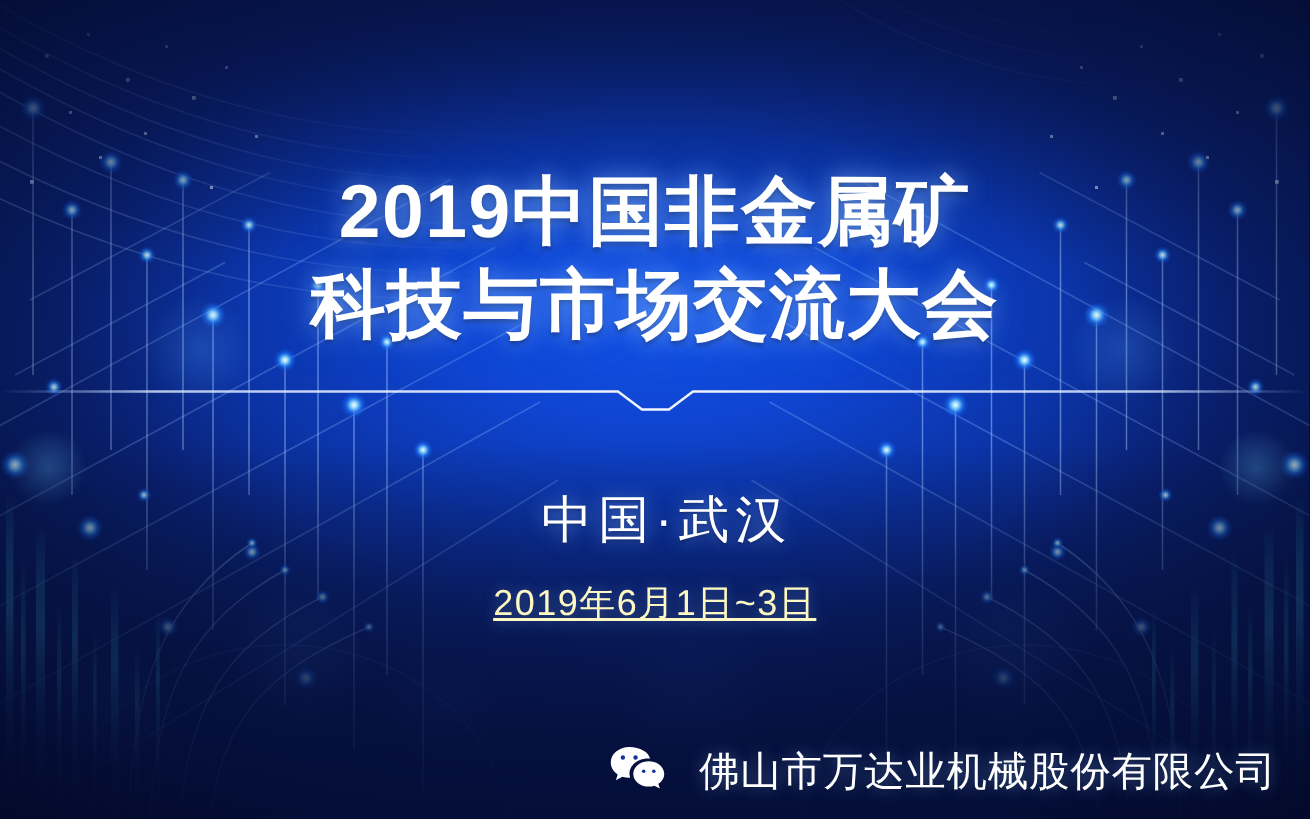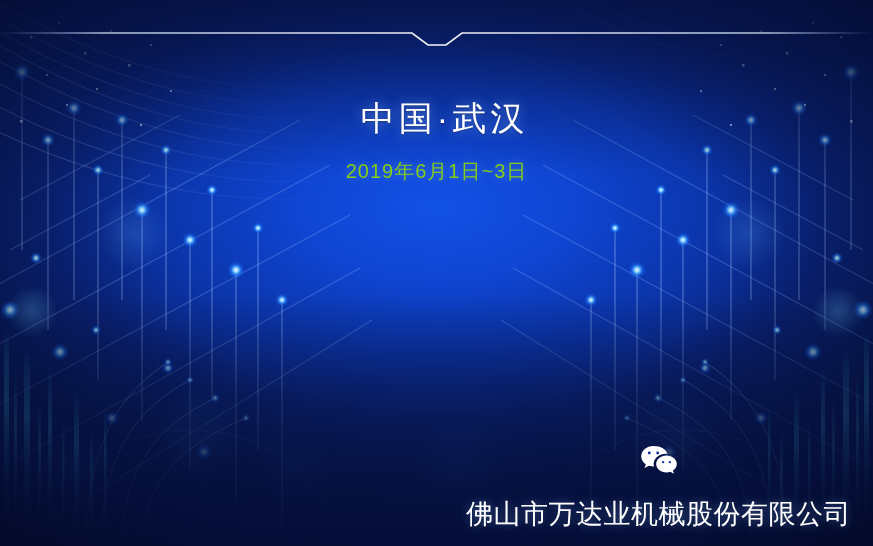--- a/index.html
+++ b/index.html
@@ -94,35 +94,34 @@
     margin-top: 46px;
     color: #ffffff;
     font-size: 34px;
     letter-spacing: 4px;
     text-shadow: 0 0 12px rgba(160,205,255,0.5), 0 1px 2px rgba(4,20,70,0.5);
     white-space: nowrap;
     margin-left: 16px;
   }
   .dates {
     margin-top: 16px;
-    color: #84cc16;
-    font-size: 20px;
+    color: #fef9c3;
+    font-size: 24px;
     letter-spacing: 1px;
     text-shadow: 0 0 9px rgba(150,200,255,0.42);
     white-space: nowrap;
+    text-decoration: underline;
   }
 
   .footer {
     position: absolute;
     right: 22px;
     bottom: 14px;
     display: flex;
-    align-items: center;
     gap: 22px;
-    flex-direction: column;
   }
   .wechat-icon { width: 38px; height: 30px; display: block; }
   .company {
     color: #ffffff;
     font-size: 27px;
     letter-spacing: 0.5px;
     text-shadow: 0 0 10px rgba(140,190,255,0.45), 0 1px 2px rgba(2,10,44,0.6);
     white-space: nowrap;
   }
 </style>
@@ -366,20 +365,24 @@
   <div class="bokeh" style="left:628px;top:392px;width:96px;height:96px;background:radial-gradient(circle,rgba(70,150,255,0.2),rgba(30,110,255,0) 70%);"></div>
   <div class="bokeh" style="left:400px;top:420px;width:120px;height:90px;background:radial-gradient(circle,rgba(50,120,235,0.16),rgba(30,110,255,0) 70%);"></div>
   <div class="bokeh" style="left:250px;top:436px;width:90px;height:70px;background:radial-gradient(circle,rgba(50,120,235,0.16),rgba(30,110,255,0) 70%);"></div>
 
   <div class="bg-top-fade"></div>
   <div class="bg-bottom-fade"></div>
   <div class="vignette"></div>
 
   <div class="content">
 
+    <div class="title-block">
+      <div class="title-line">2019中国非金属矿</div>
+      <div class="title-line">科技与市场交流大会</div>
+    </div>
 
     <div class="divider-wrap">
       <svg width="873" height="26" viewBox="0 0 873 26" xmlns="http://www.w3.org/2000/svg">
         <path d="M0,9 L400,9 L412,9 L428,21 L446,21 L462,9 L474,9 L873,9" fill="none" stroke="url(#divG2)" stroke-width="1.6"></path>
         <path d="M104,15 L769,15" fill="none" stroke="url(#divG2)" stroke-width="1.8" opacity="0.75"></path>
         <defs>
           <linearGradient id="divG2" x1="0" y1="0" x2="1" y2="0">
             <stop offset="0%" stop-color="#9fc4ff" stop-opacity="0"></stop>
             <stop offset="12%" stop-color="#dbe9ff" stop-opacity="0.8"></stop>
             <stop offset="50%" stop-color="#ffffff" stop-opacity="0.95"></stop>

